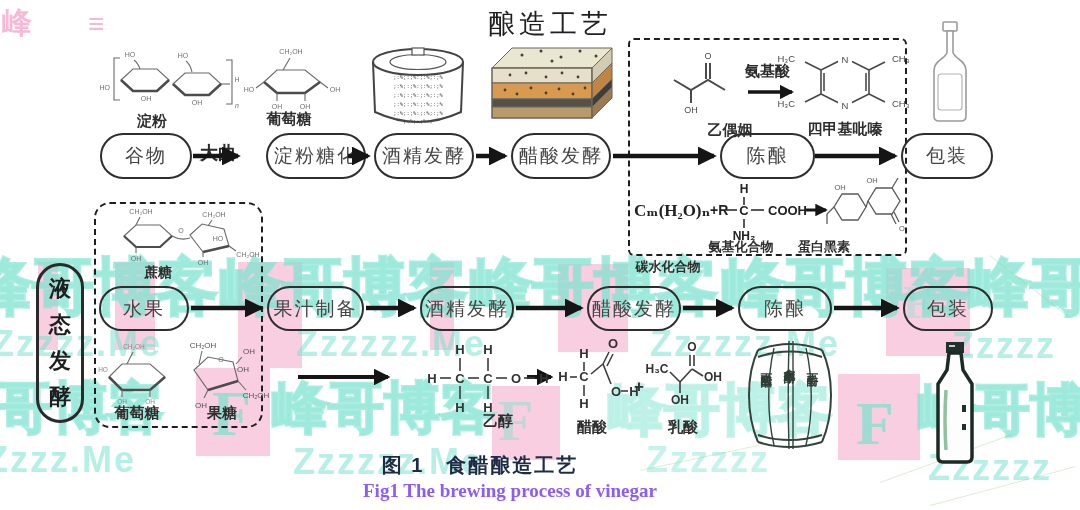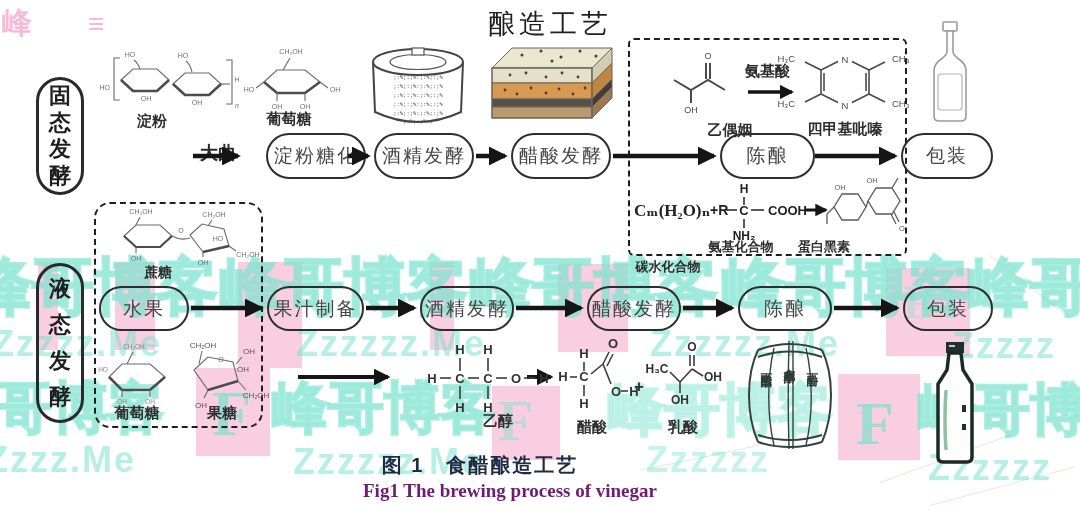--- a/index.html
+++ b/index.html
@@ -33,21 +33,21 @@
   #dashed-sugars{left:94px;top:202px;width:169px;height:226px;border-radius:16px;}
   .struct-label{position:absolute;z-index:3;font-weight:bold;color:#2e2e2e;font-size:15px;
         white-space:nowrap;transform:translateX(-50%);}
   .flow-label{position:absolute;z-index:3;color:#2b2b2b;font-size:18px;font-weight:600;white-space:nowrap;}
   .barrel-col{position:absolute;z-index:4;writing-mode:vertical-rl;text-orientation:upright;
         font-size:11.5px;font-weight:600;color:#2e3d36;letter-spacing:1px;line-height:1;}
   #svg-layer{position:absolute;left:0;top:0;z-index:3;}
   .cap-zh{position:absolute;left:300px;top:452px;width:360px;text-align:center;z-index:4;
         font-size:20px;font-weight:bold;letter-spacing:2px;color:#1d2b45;}
   .cap-en{position:absolute;left:310px;top:480px;width:400px;text-align:center;z-index:4;
-        font-family:"Liberation Serif","DejaVu Serif",serif;font-size:19px;font-weight:bold;color:#701a75;}
+        font-family:"Liberation Serif","DejaVu Serif",serif;font-size:19px;font-weight:bold;color:#8b5cf6;}
   .greenline{position:absolute;z-index:2;height:0;border-top:1.5px solid rgba(150,210,140,0.35);transform-origin:left top;}
 </style>
 </head>
 <body>
 
 <div id="stage">
 
   <div class="pink" style="left:38px;top:262px;width:20px;height:88px;"></div>
   <div class="pink" style="left:115px;top:262px;width:40px;height:88px;"></div>
   <div class="pink" style="left:238px;top:262px;width:64px;height:106px;"></div>
@@ -89,30 +89,28 @@
 
   <div class="greenline" style="left:640px;top:470px;width:130px;transform:rotate(-12deg);"></div>
   <div class="greenline" style="left:880px;top:482px;width:140px;transform:rotate(-20deg);"></div>
   <div class="greenline" style="left:930px;top:505px;width:150px;transform:rotate(-15deg);"></div>
   <div class="greenline" style="left:990px;top:255px;width:100px;transform:rotate(38deg);"></div>
 
   <div id="title">酿造工艺</div>
   <div class="cap-zh">图 1　食醋酿造工艺</div>
   <div class="cap-en">Fig1 The brewing process of vinegar</div>
 
-  <div class="side-box" id="side-solid">
-    <span>固态发酵</span>
-  </div>
   <div class="side-box" id="side-liquid">
     <span>液态发酵</span>
   </div>
 
   <div class="dashed" id="dashed-aging"></div>
   <div class="dashed" id="dashed-sugars"></div>
 
+  <div class="node" style="left:100px;top:133px;width:92px;">谷物</div>
   <div class="node" style="left:246px;top:133px;width:100px;margin-left:20px;">淀粉糖化</div>
   <div class="node" style="left:374px;top:133px;width:100px;">酒精发酵</div>
   <div class="node" style="left:511px;top:133px;width:100px;">醋酸发酵</div>
   <div class="node" style="left:720px;top:133px;width:95px;">陈酿</div>
   <div class="node" style="left:901px;top:133px;width:92px;">包装</div>
 
   <div class="node" style="left:99px;top:286px;width:90px;height:45px;">水果</div>
   <div class="node" style="left:267px;top:286px;width:97px;height:45px;">果汁制备</div>
   <div class="node" style="left:420px;top:286px;width:94px;height:45px;">酒精发酵</div>
   <div class="node" style="left:587px;top:286px;width:94px;height:45px;">醋酸发酵</div>

